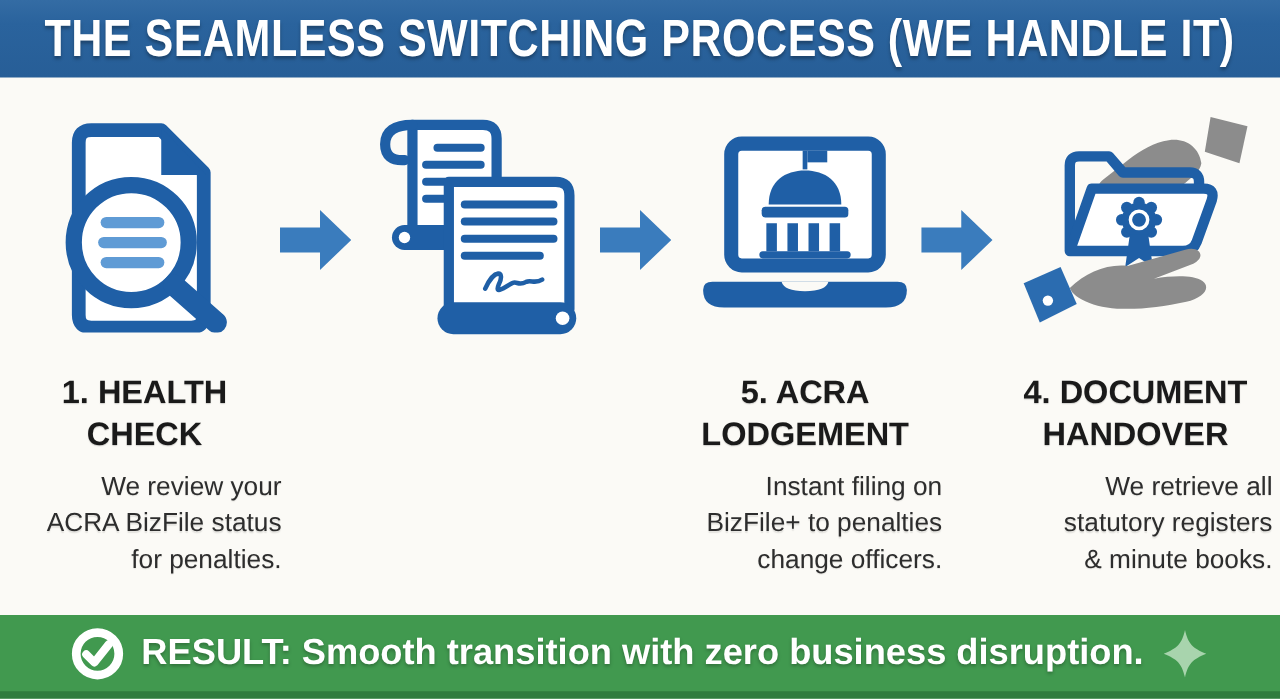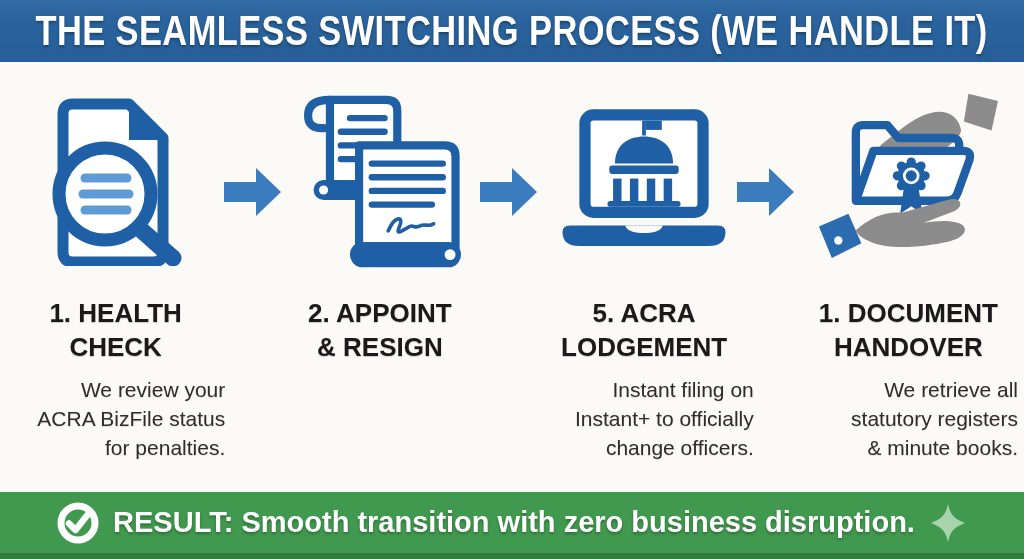--- a/index.html
+++ b/index.html
@@ -103,22 +103,20 @@
             <line x1="38" y1="30" x2="116" y2="30" stroke="#1f5fa6" stroke-width="7" stroke-linecap="round"></line>
             <line x1="38" y1="45" x2="116" y2="45" stroke="#1f5fa6" stroke-width="7" stroke-linecap="round"></line>
             <line x1="38" y1="60" x2="116" y2="60" stroke="#1f5fa6" stroke-width="7" stroke-linecap="round"></line>
             <line x1="38" y1="75" x2="104" y2="75" stroke="#1f5fa6" stroke-width="7" stroke-linecap="round"></line>
             <path d="M56,104 C64,86 74,88 68,100 C64,110 72,103 80,99 C84,97 85,102 92,98 C96,96 100,100 106,96" fill="none" stroke="#1f5fa6" stroke-width="4" stroke-linecap="round"></path>
             <rect x="14" y="116" width="122" height="28" rx="14" fill="#1f5fa6"></rect>
             <circle cx="124" cy="130" r="6" fill="#ffffff"></circle>
           </g>
         </svg>
       </div>
-      <div class="step-title">2. APPOINT
-&amp; RESIGN</div>
     </div>
 
     <div class="step">
       <div class="icon-wrap">
         <svg width="178" height="146" viewBox="0 0 190 155">
           <rect x="32" y="8" width="126" height="104" rx="9" fill="#ffffff" stroke="#1f5fa6" stroke-width="12"></rect>
 
           <rect x="93" y="14" width="4" height="16" fill="#1f5fa6"></rect>
           <rect x="97" y="14" width="17" height="10" fill="#1f5fa6"></rect>
           <path d="M64,60 C64,40 78,31 95,31 C112,31 126,40 126,60 Z" fill="#1f5fa6"></path>
@@ -129,21 +127,21 @@
           <rect x="116" y="76" width="9" height="24" fill="#1f5fa6"></rect>
           <rect x="56" y="100" width="78" height="6" rx="3" fill="#1f5fa6"></rect>
 
           <path d="M16,126 H174 Q182,126 182,133 Q182,148 164,148 H26 Q8,148 8,133 Q8,126 16,126 Z" fill="#1f5fa6"></path>
           <path d="M75,126 Q77,134 95,134 Q113,134 115,126 Z" fill="#fbfaf6"></path>
         </svg>
       </div>
       <div class="step-title">5. ACRA
 LODGEMENT</div>
       <div class="step-desc">Instant filing on
-Instant+ to officially
+BizFile+ to penalties
 change officers.</div>
     </div>
 
     <div class="step">
       <div class="icon-wrap">
         <svg width="190" height="180" viewBox="0 0 205 195">
 
           <polygon points="168,4 200,12 193,44 163,34" fill="#8c8c8c"></polygon>
 
           <path d="M160,44 C158,28 143,20 127,25 C115,28 103,36 93,44 L75,58
@@ -169,21 +167,21 @@
           <path d="M98,106 L94,134 L106,126 L118,134 L114,106 Z" fill="#1f5fa6"></path>
 
           <path d="M46,152 C60,139 78,131 96,133 L146,119 C158,115 165,125 153,131
                    L119,144 C137,141 153,141 161,146 C169,152 161,161 147,164
                    C115,171 83,173 63,165 C53,161 48,157 46,152 Z" fill="#8c8c8c"></path>
 
           <polygon points="6,148 38,134 52,166 20,182" fill="#2b6cb0"></polygon>
           <circle cx="27" cy="163" r="4.5" fill="#ffffff"></circle>
         </svg>
       </div>
-      <div class="step-title">1. DOCUMENT
+      <div class="step-title">4. DOCUMENT
 HANDOVER</div>
       <div class="step-desc">We retrieve all
 statutory registers
 &amp; minute books.</div>
     </div>
   </div>
 
   <svg class="arrow arrow-1" viewBox="0 0 58 50">
     <polygon points="0,15 32,15 32,1 57,25 32,49 32,35 0,35" fill="#3a7cbd"></polygon>
   </svg>

